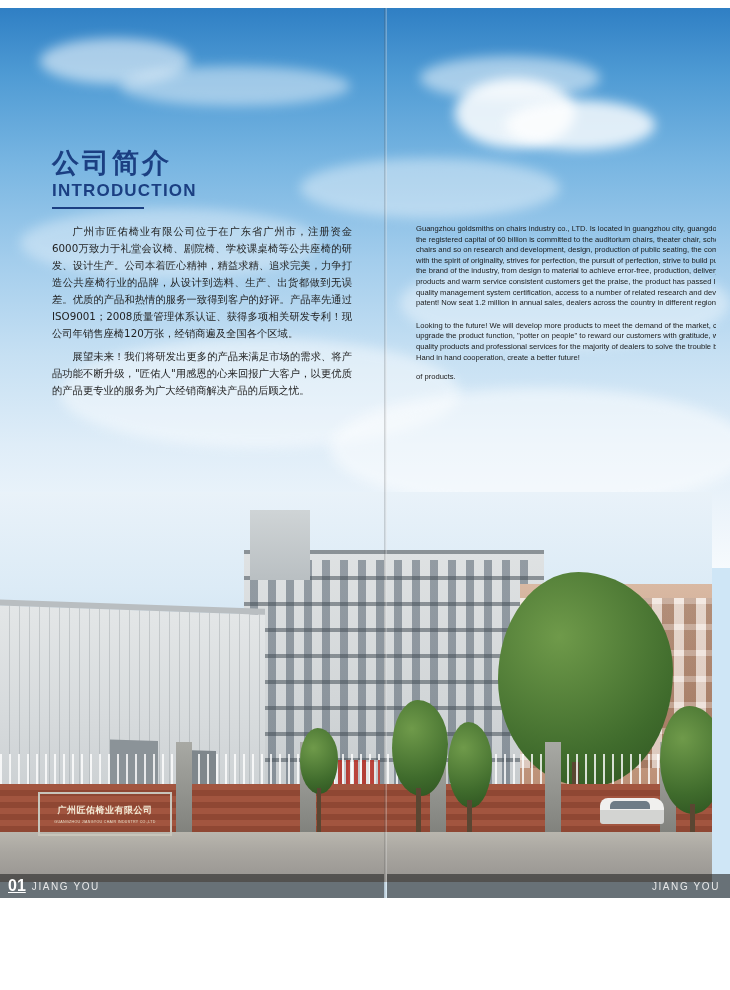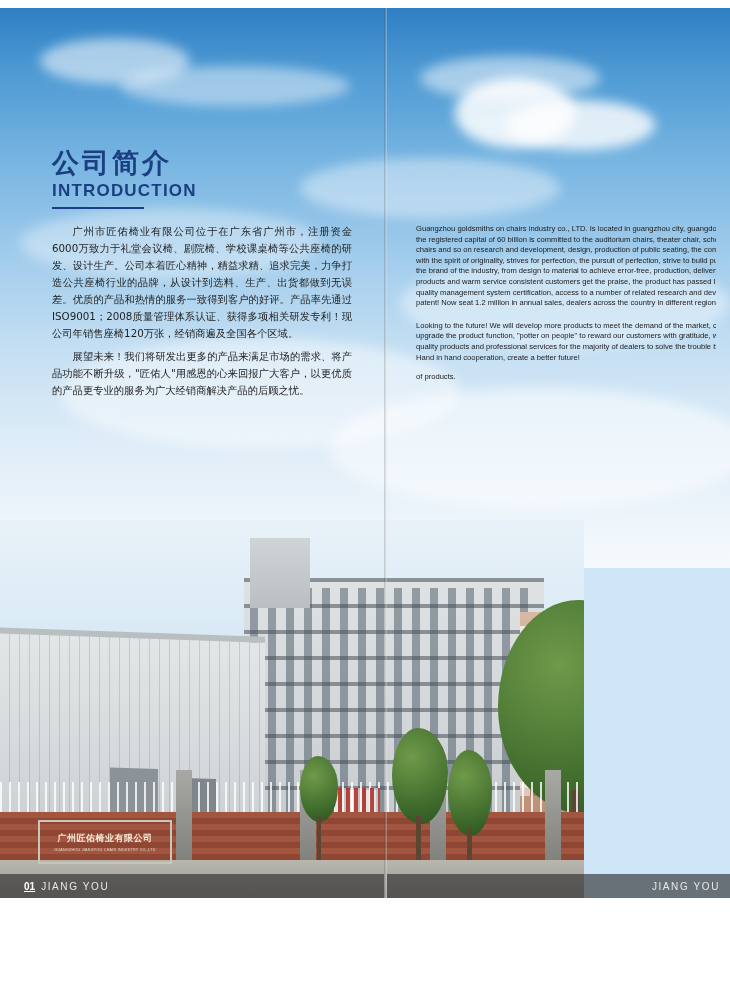--- a/index.html
+++ b/index.html
@@ -132,22 +132,22 @@
     margin: 0 0 9px 0;
     text-align: left;
     white-space: nowrap;
     overflow: hidden;
   }
 
   
   .photo {
     position: absolute;
     left: 0;
-    top: 512px;
-    width: 584px;
+    top: 484px;
+    width: 712px;
     height: 390px;
     overflow: hidden;
   }
   .photo-sky {
     position: absolute; left:0; top:0; width: 730px; height: 160px;
     background: linear-gradient(to bottom,#e9f2f9 0%, #dcebf6 60%, #cfe3f2 100%);
   }
 
   
   .bld-left {
@@ -290,22 +290,22 @@
     position:absolute; left:0; top:0; width:384px; height:24px;
     background: rgba(40,40,40,.62);
     display:flex; align-items:center;
   }
   .foot-right {
     position:absolute; left:387px; top:0; width:343px; height:24px;
     background: rgba(40,40,40,.62);
     display:flex; align-items:center; justify-content:flex-end;
   }
   .pagenum {
-    color:#ffffff; font-size: 10px; font-weight:bold;
-    padding: 0 6px 0 24px;
+    color:#ffffff; font-size: 16px; font-weight:bold;
+    padding: 0 6px 0 8px;
     text-decoration: underline;
   }
   .foot-brand {
     color:#e8e8e8; font-size: 10px; letter-spacing: 1.6px;
   }
   .foot-brand-r { padding-right: 10px; }
 
   
   .bottom-white {
     position:absolute; left:0; top:898px; width:730px; height:92px;

